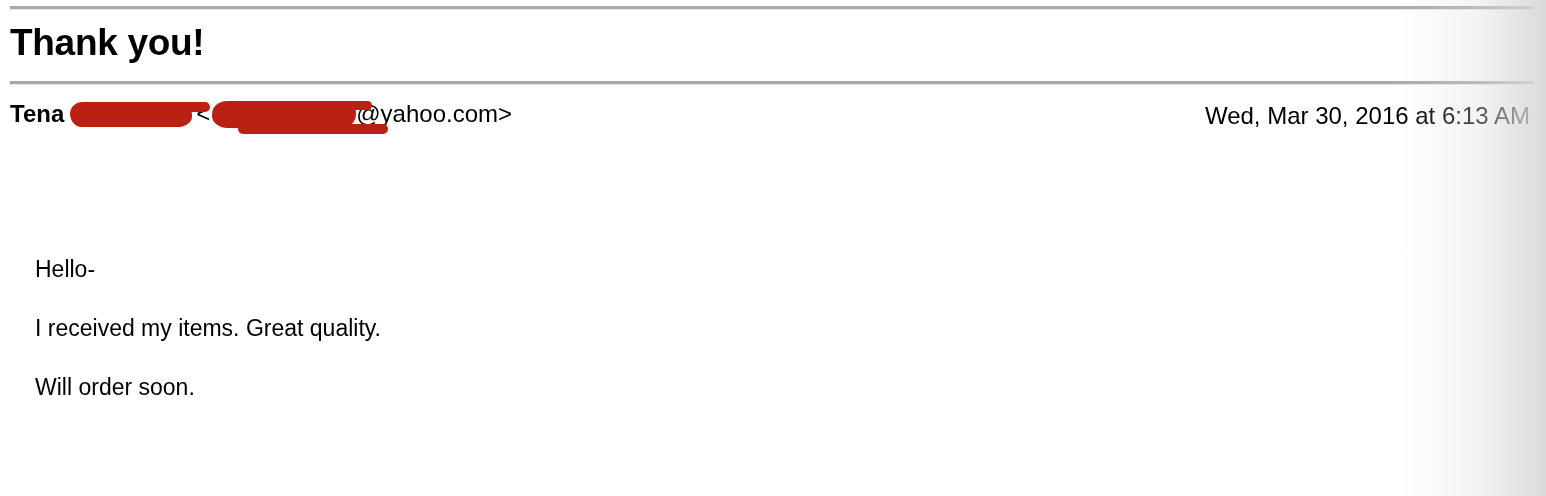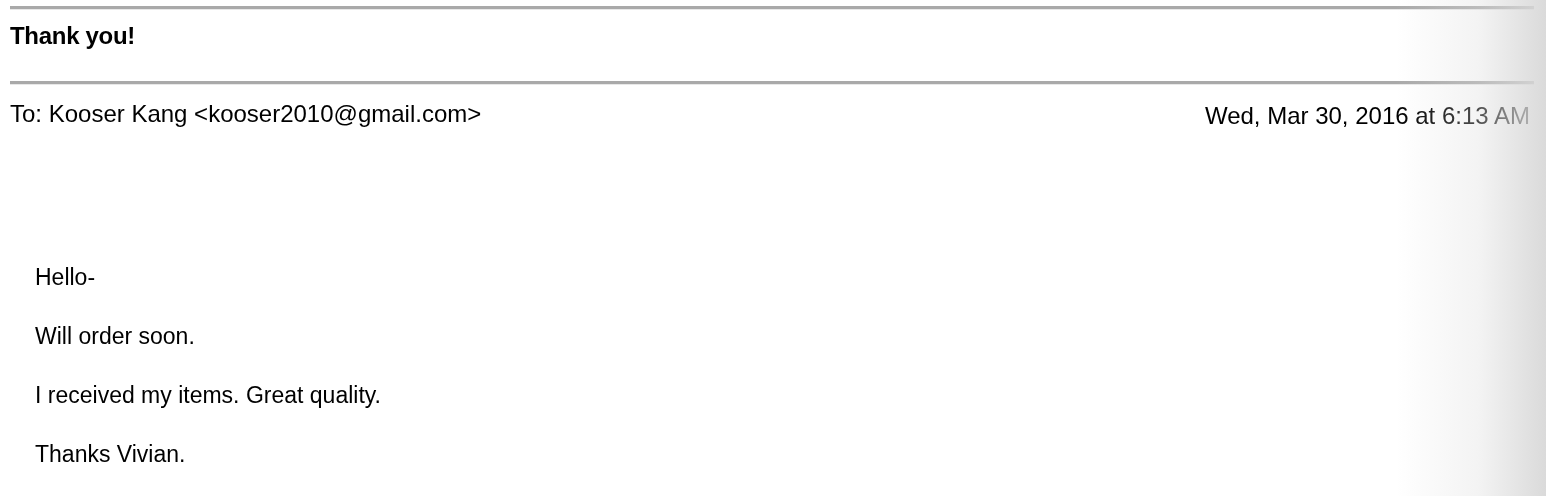--- a/index.html
+++ b/index.html
@@ -40,21 +40,21 @@
     border-bottom: 1px solid #e8e8e8;
   }
   .rule-top    { top: 6px; }
   .rule-header { top: 81px; }
 
   
   .subject {
     position: absolute;
     left: 10px;
     top: 22px;
-    font-size: 24px;
+    font-size: 37px;
     font-weight: bold;
     color: #000000;
     letter-spacing: -0.3px;
     white-space: nowrap;
   }
 
   
   .headers {
     position: absolute;
     left: 10px;
@@ -110,49 +110,53 @@
   .body {
     position: absolute;
     left: 35px;
     top: 255px;
     width: 900px;
   }
   .para {
     font-size: 23px;
     color: #000000;
     line-height: 28px;
-    margin: 8px 0 31px 0;
+    margin: 0 0 31px 0;
     white-space: nowrap;
   }
   .para:last-child { margin-bottom: 0; }
 </style>
 </head>
 <body>
 
 <div id="page">
 
   <div class="rule rule-top"></div>
 
   <div class="subject">Thank you!</div>
 
   <div class="rule rule-header"></div>
 
   <div class="date">Wed, Mar 30, 2016 at 6:13 AM</div>
 
   <div class="headers">
 
+    <div class="hline">
+      <span class="nm">Tena</span><span class="redact r-a"></span><span>&lt;</span><span class="redact r-b"></span><span>@yahoo.com&gt;</span>
+      <span class="smear smear-1"></span>
+      <span class="smear smear-2"></span>
+      <span class="smear smear-3"></span>
+    </div>
 
 
-    <div class="hline">To: Kooser Kang &lt;kooser2010@gmail.com&gt;</div>
 
 
   </div>
 
   <div class="body">
     <p class="para">Hello-</p>
+    <p class="para">I received my items. Great quality.</p>
     <p class="para">Will order soon.</p>
-    <p class="para">I received my items. Great quality.</p>
-    <p class="para">Thanks Vivian.</p>
   </div>
 
   <div class="edge-shade"></div>
 
 </div>
 
 </body></html>

